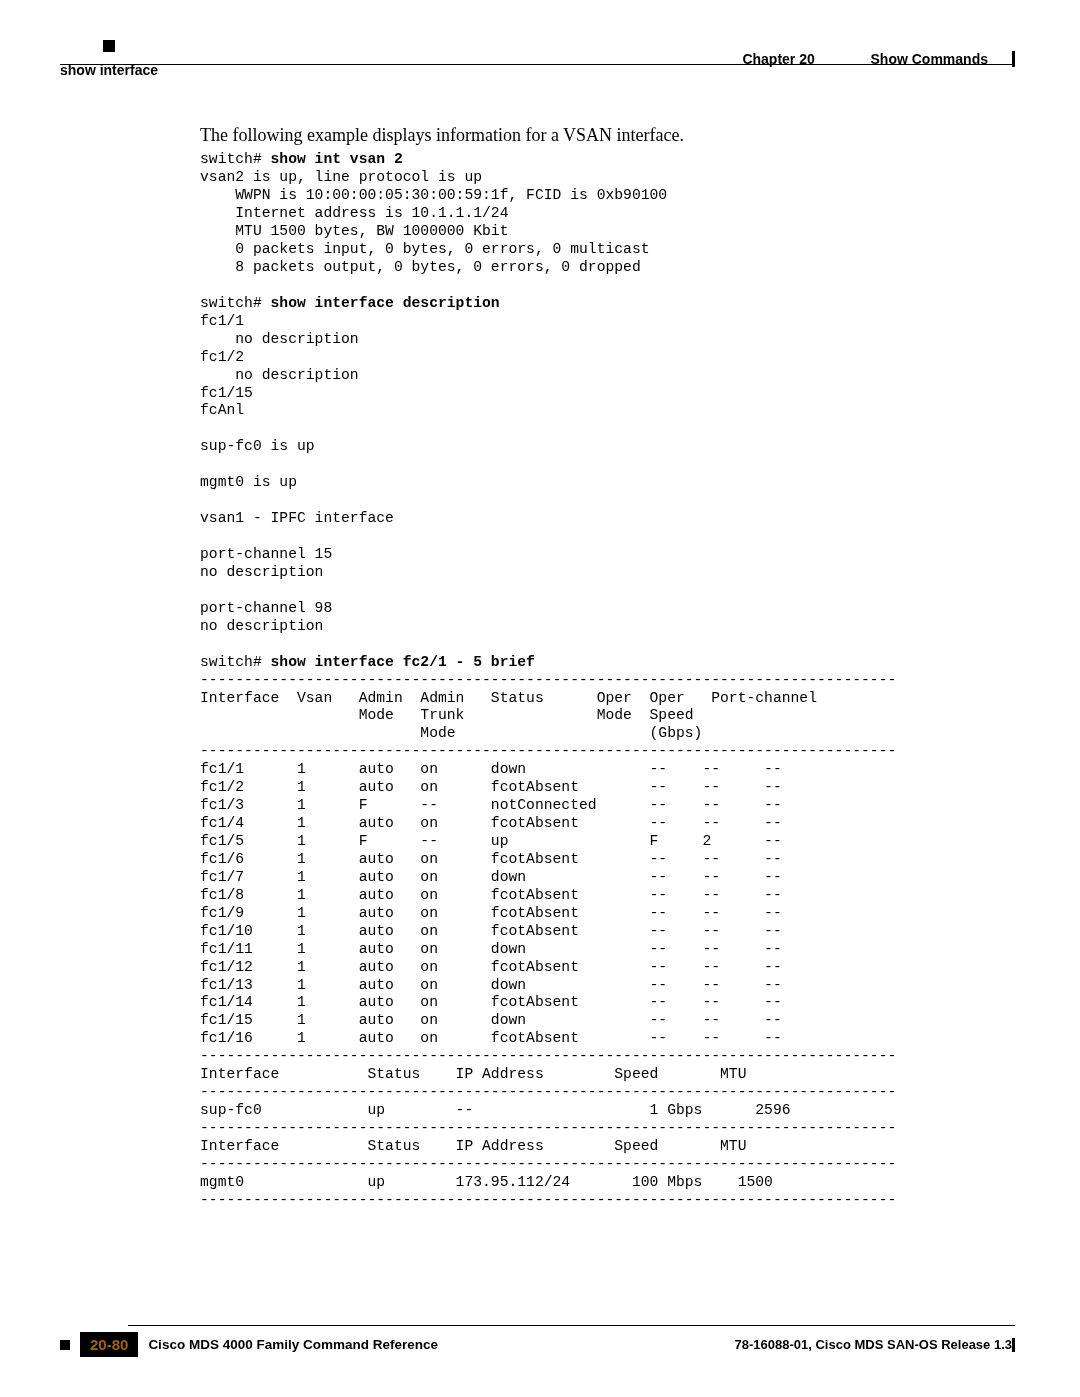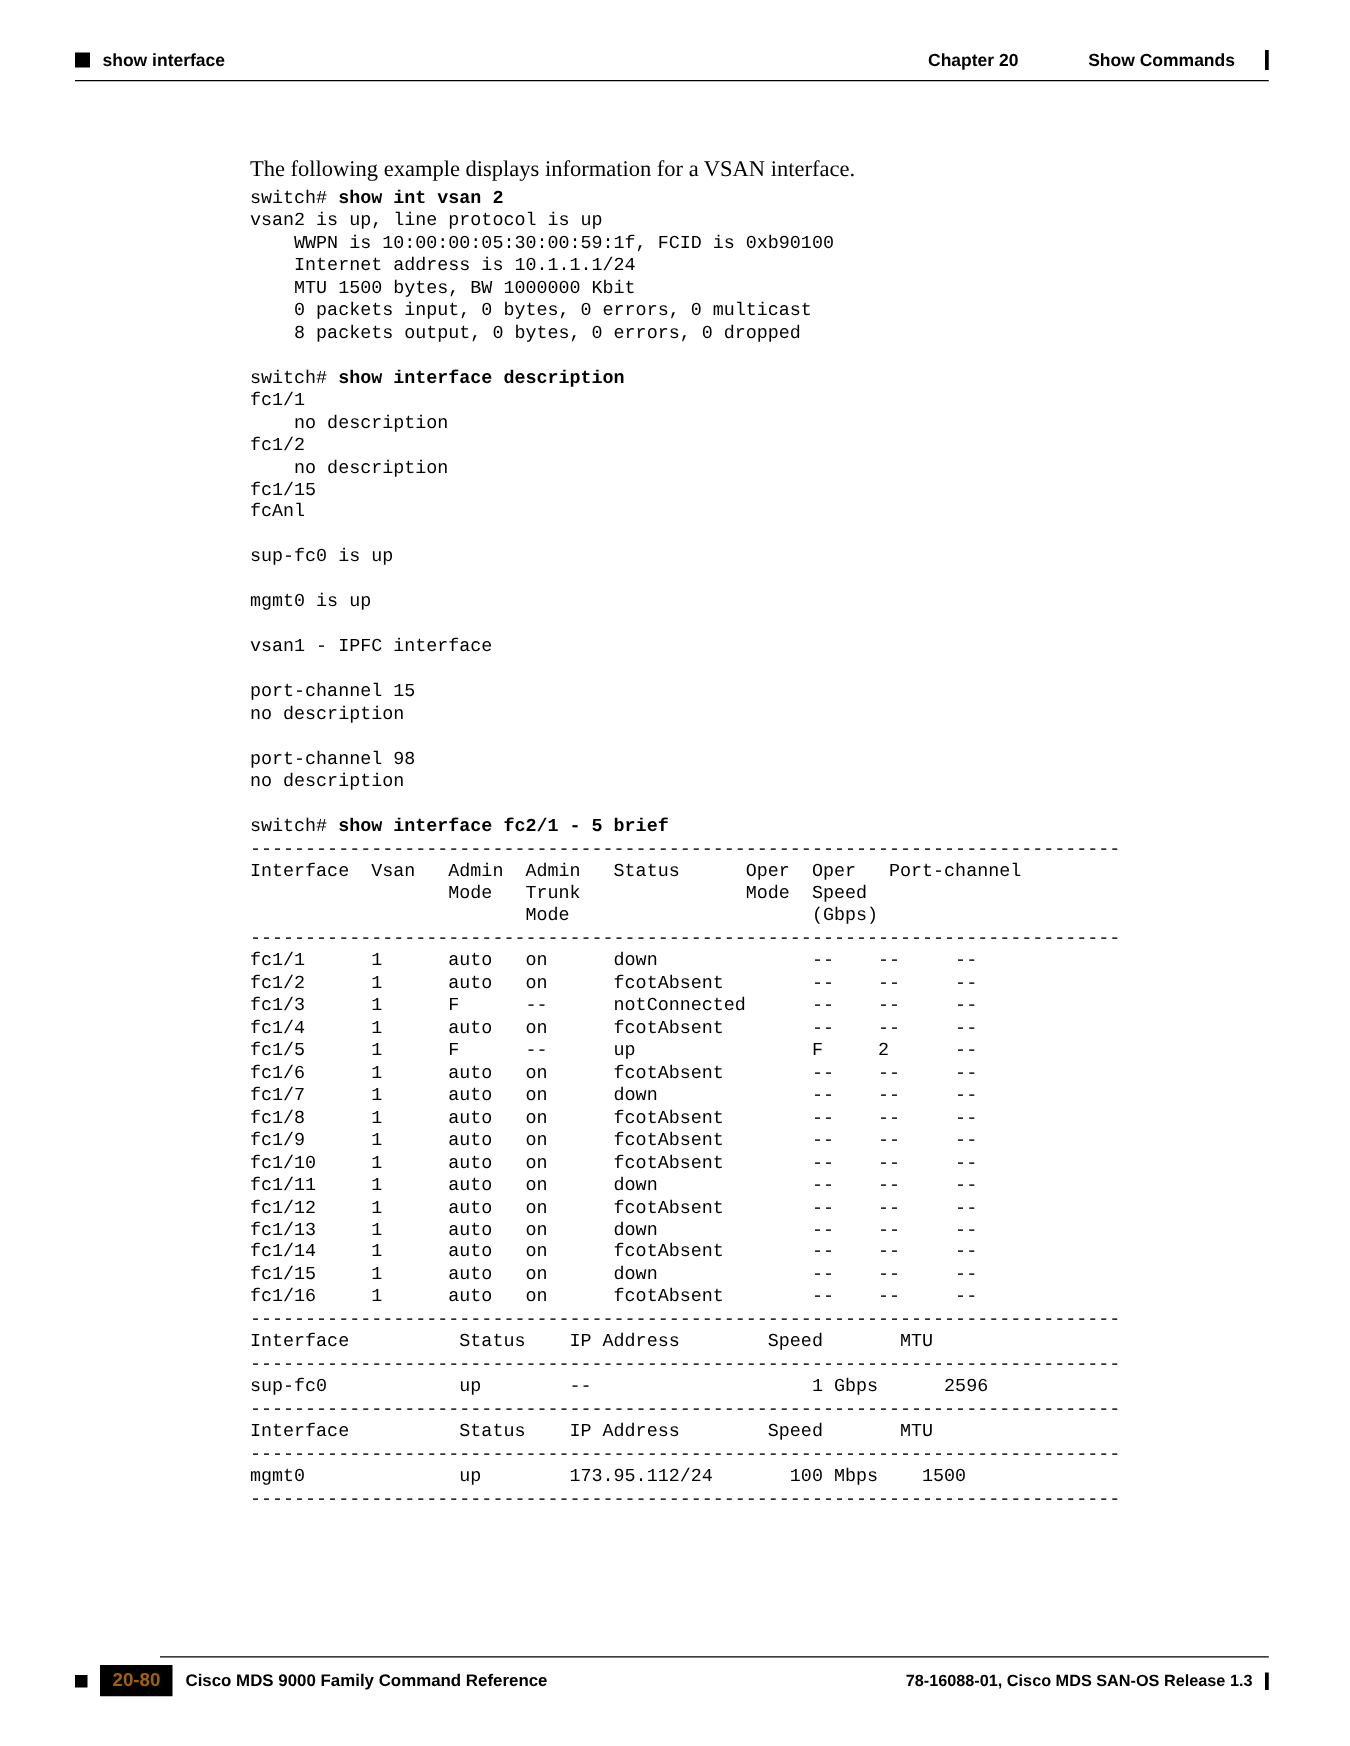--- a/index.html
+++ b/index.html
@@ -25,20 +25,21 @@
     justify-content: space-between;
     align-items: center;
     font-family: Arial, Helvetica, sans-serif;
     font-weight: bold;
     font-size: 14px;
   }
   .header-left {
     display: flex;
     align-items: center;
     gap: 10px;
+    flex-direction: column;
   }
   .header-left .sq {
     width: 12px; height: 12px; background: #000;
   }
   .header-right {
     display: flex;
     align-items: center;
     gap: 24px;
   }
   .header-right .bar {
@@ -102,21 +103,20 @@
   }
   .footer-title {
     font-weight: bold;
     font-size: 13.5px;
   }
   .footer-right {
     font-weight: bold;
     font-size: 13px;
     display: flex;
     align-items: center;
-    gap: 10px;
   }
   .footer-right .bar {
     width: 3px; height: 14px; background: #000;
   }
 </style>
 </head>
 <body>
 
 <div class="page">
 
@@ -198,21 +198,21 @@
 -------------------------------------------------------------------------------</span></pre>
 
   </div>
 
   <div class="footer">
     <div class="footer-line"></div>
     <div class="footer-row">
       <div class="footer-left">
         <span class="sq"></span>
         <span class="page-badge">20-80</span>
-        <span class="footer-title">Cisco MDS 9000 Family Command Reference</span>
+        <span class="footer-title">Cisco MDS 4000 Family Command Reference</span>
       </div>
       <div class="footer-right">
         <span>78-16088-01, Cisco MDS SAN-OS Release 1.3</span>
         <span class="bar"></span>
       </div>
     </div>
   </div>
 
 </div>
 

